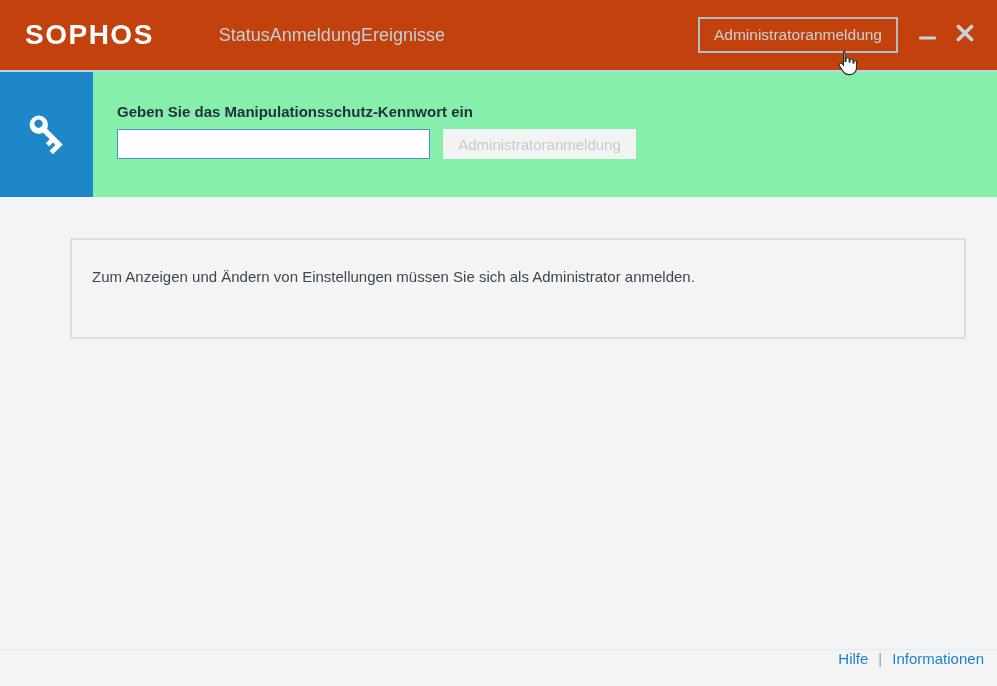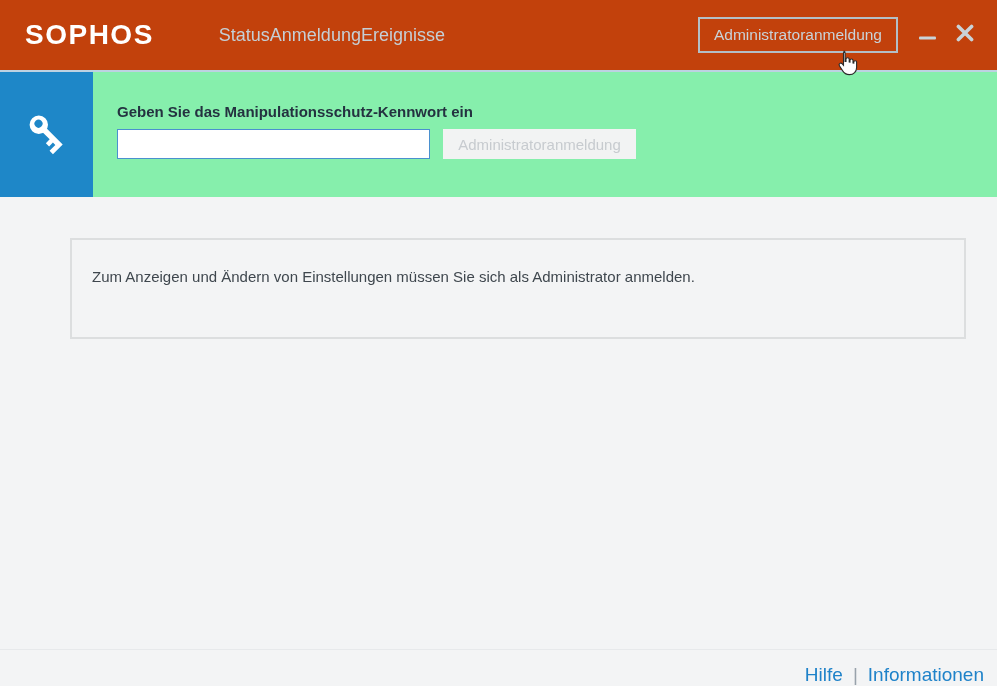--- a/index.html
+++ b/index.html
@@ -114,24 +114,24 @@
     color:#3f474e;
   }
 
   
   .footer {
     position:absolute;
     left:0; bottom:0;
     width:100%; height:37px;
     border-top:1px solid #e7e9eb;
     display:flex;
-    align-items:flex-end;
+    align-items:flex-start;
     justify-content:flex-end;
     padding-right:13px;
-    font-size:19px;
+    font-size:15px;
   }
   .footer-link { color:#1e82c9; cursor:pointer; text-decoration:none; }
   .footer-sep { color:#98a2ab; margin:0 10px; }
 
   
   .cursor {
     position:absolute;
     left:836px; top:50px;
     z-index:20;
     pointer-events:none;

